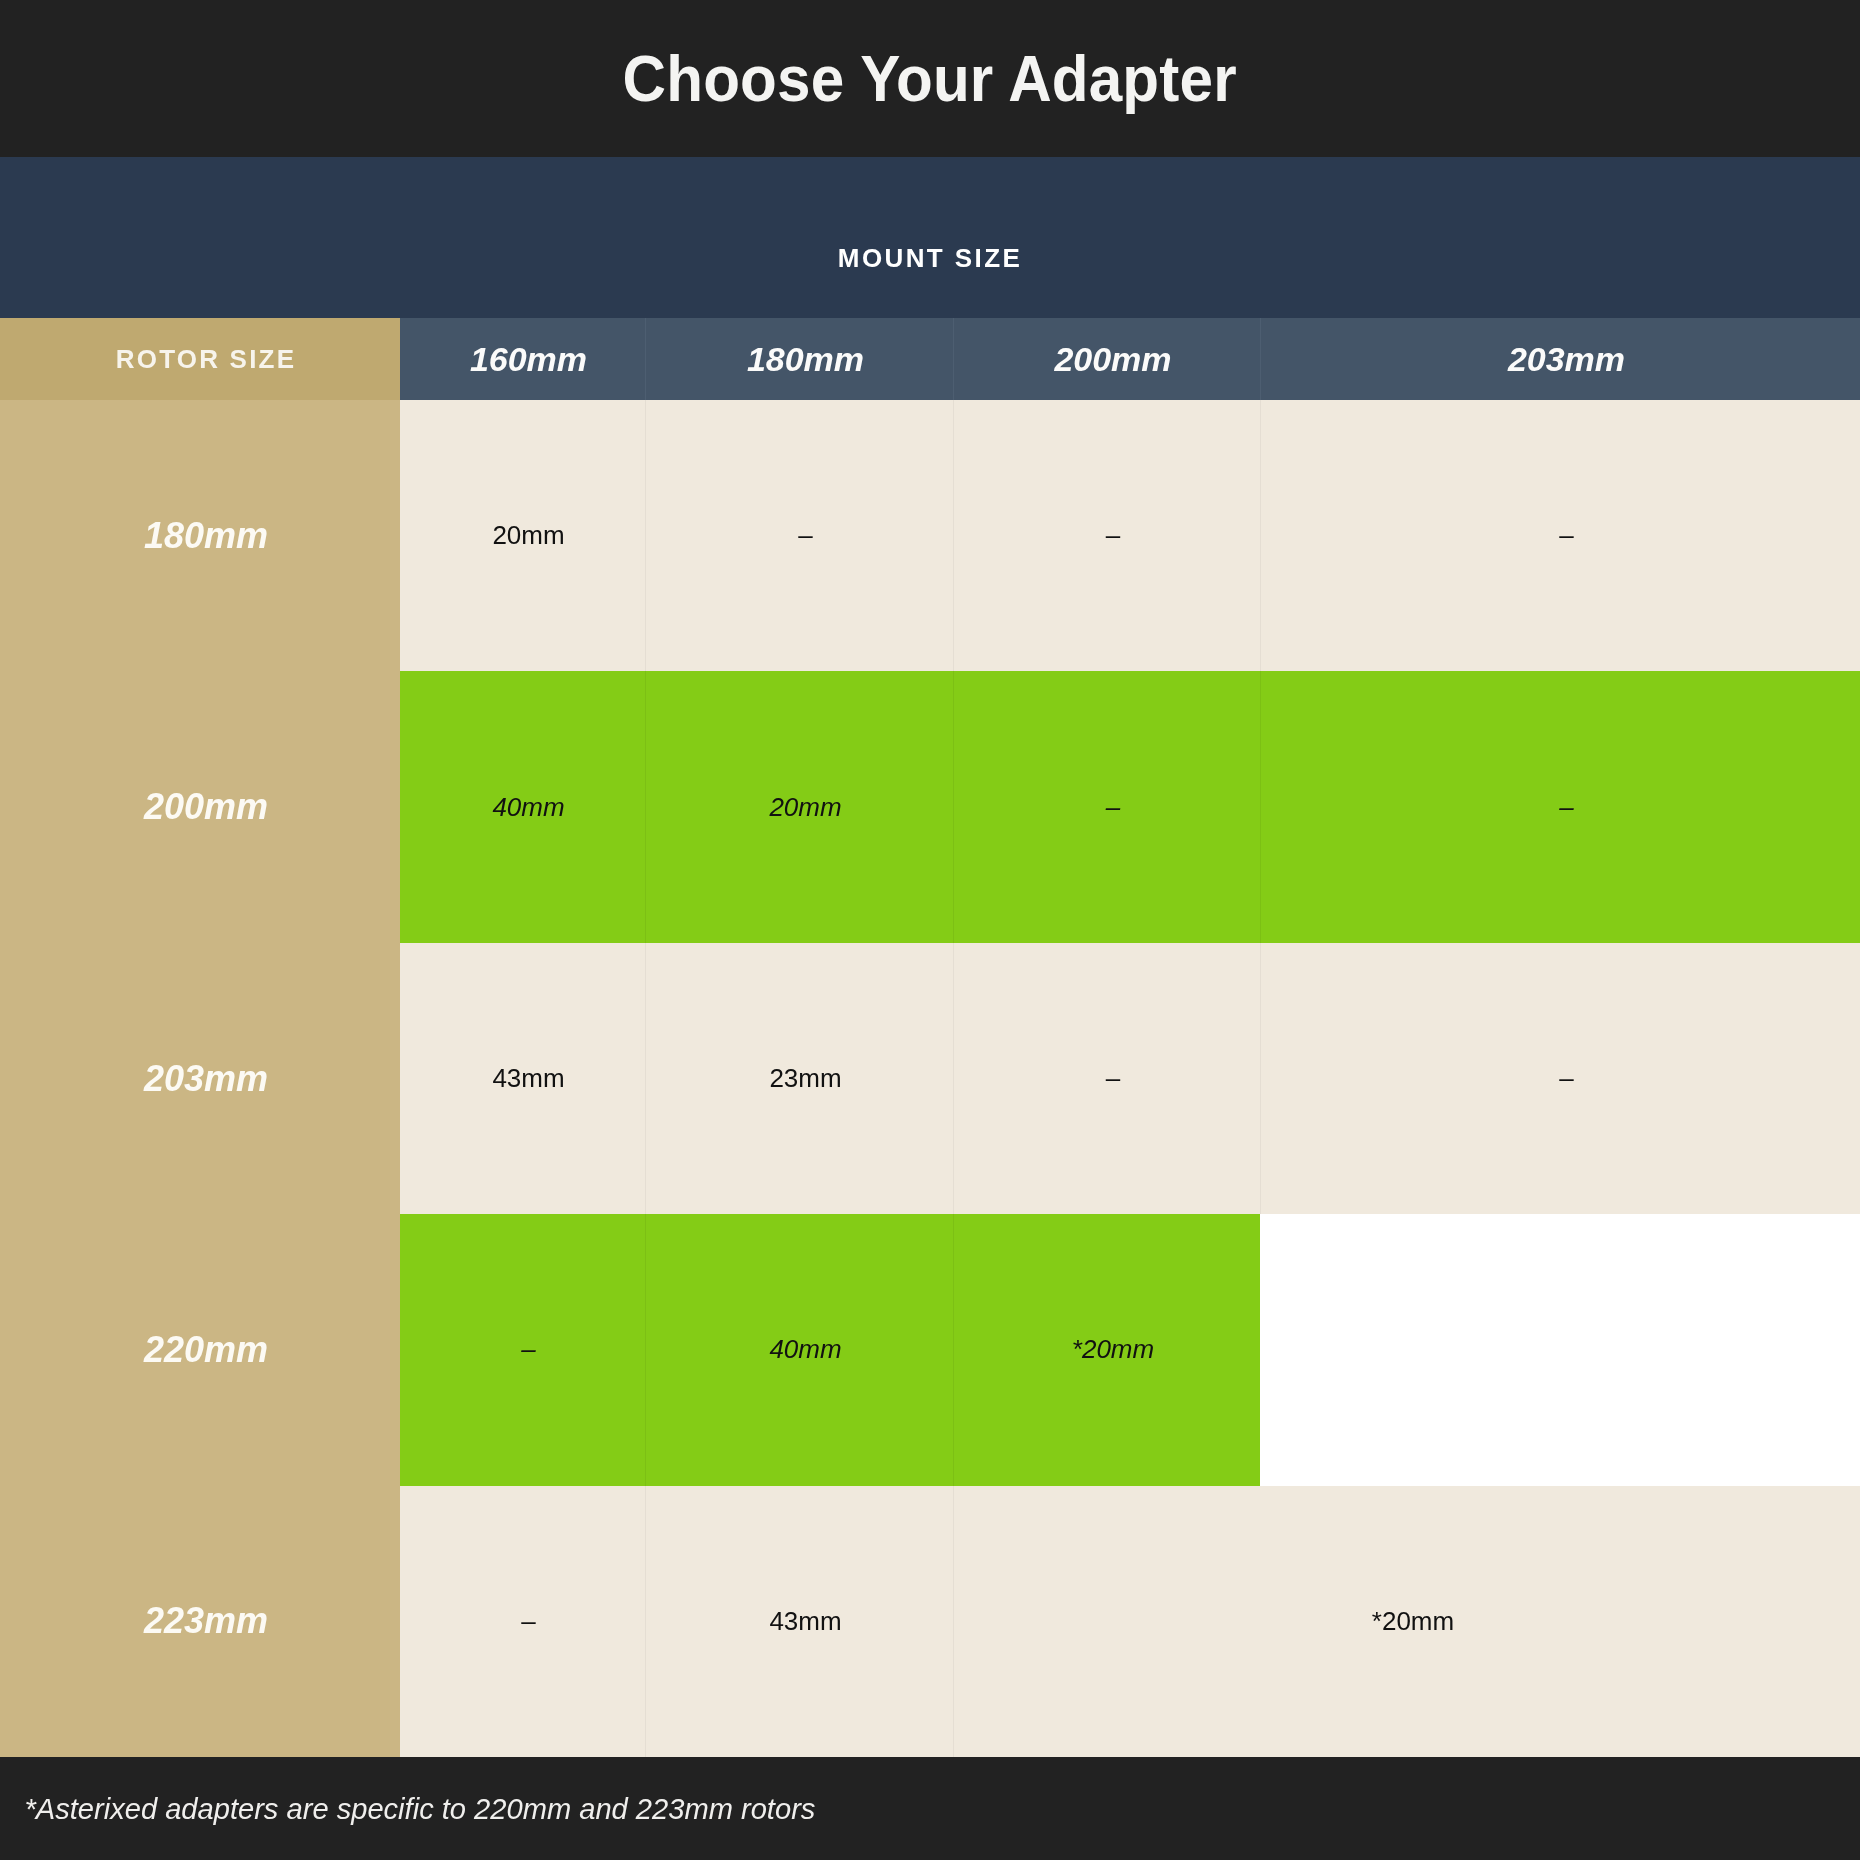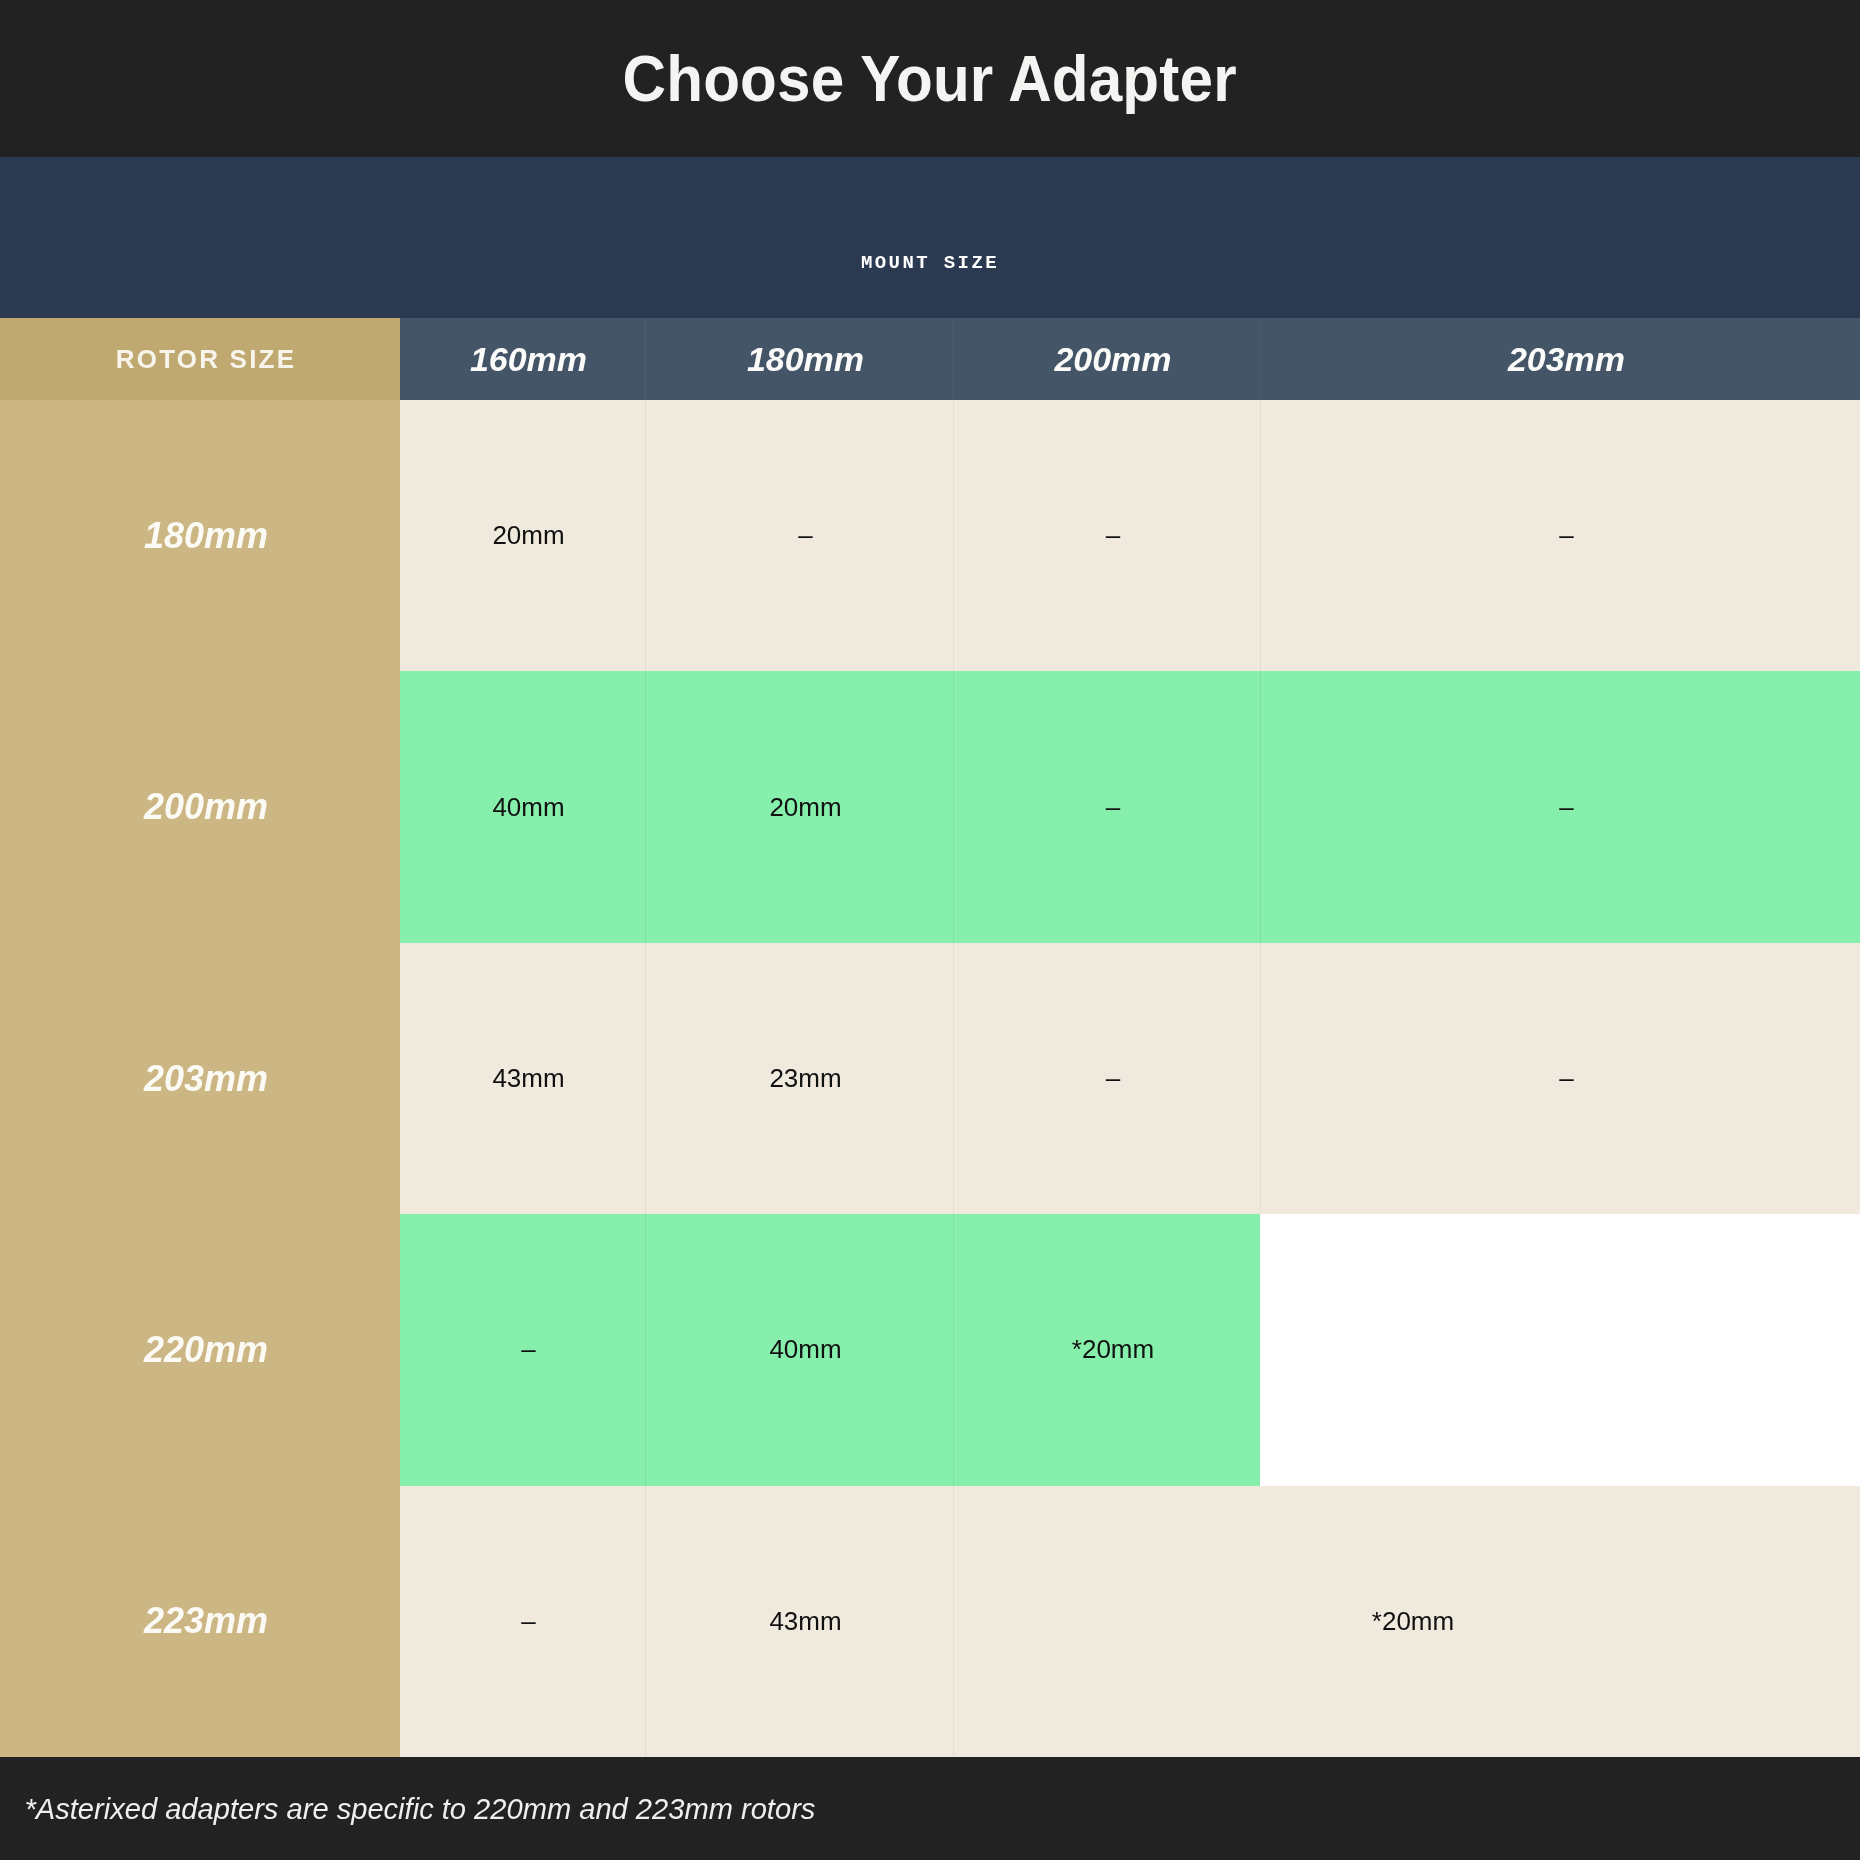--- a/index.html
+++ b/index.html
@@ -23,23 +23,22 @@
     white-space:nowrap;
   }
 
   
   .mountband {
     height:161px; background:#2b3a50; flex:0 0 auto;
     display:flex; align-items:flex-end; justify-content:center;
     padding-bottom:44px;
   }
   .mountband-label {
-    color:#ffffff; font-size:19px; font-weight:bold;
+    color:#ffffff; font-size:26px; font-weight:bold;
     letter-spacing:2.4px;
-    font-family:Liberation Mono, monospace;
   }
 
   
   .table { flex:1 1 auto; display:flex; flex-direction:column; background:#ffffff; }
 
   .row { display:flex; width:100%; }
 
   .hrow { height:82px; flex:0 0 auto; }
   .drow { flex:1 1 0; min-height:0; }
 
@@ -70,21 +69,21 @@
     font-size:36px; font-weight:bold; font-style:italic;
   }
 
   
   .val {
     font-size:26px; color:#111111; font-weight:normal;
     border-left:1px solid rgba(0,0,0,0.055);
   }
   .val.first { border-left:none; }
   .drow.cream .val { background:#f0e9dd; }
-  .drow.white .val { background:#86efac; }
+  .drow.white .val { background:#84cc16;font-style:italic; }
   .drow.cream .val { border-left-color:rgba(0,0,0,0.045); }
 
   
   .footer {
     height:103px; background:#222222; flex:0 0 auto;
     display:flex; align-items:center; 
     padding-right:74px;
   }
   .footer-note {
     color:#f0efed; font-size:30px; font-style:italic;

